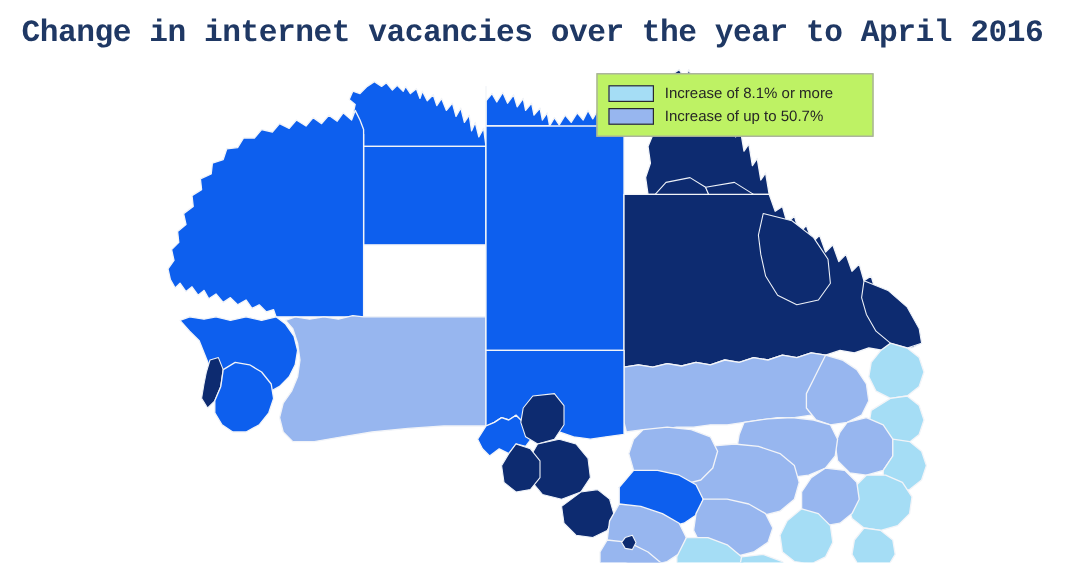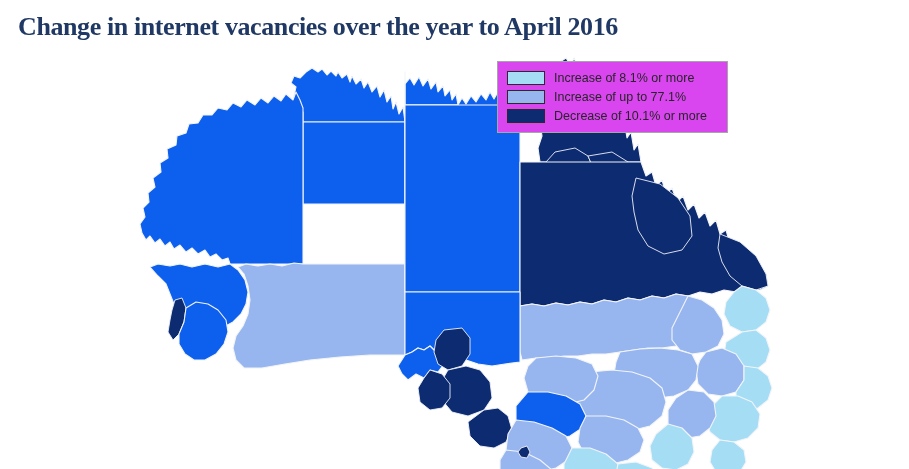--- a/index.html
+++ b/index.html
@@ -16,21 +16,21 @@
     width: 909px;
     height: 469px;
     background: #ffffff;
     overflow: hidden;
   }
   #chart-title {
     position: absolute;
     left: 18px;
     top: 10px;
     width: 880px;
-    font-family: Liberation Serif, serif;
+    font-family: Liberation Mono, monospace;
     font-size: 26px;
     font-weight: bold;
     color: #1f3864;
     letter-spacing: -0.4px;
     white-space: nowrap;
     line-height: 34px;
   }
   #map-wrap {
     position: absolute;
     left: 0;
@@ -51,21 +51,21 @@
   .region-thin {
     stroke: #eef2f8;
     stroke-width: 0.9;
     stroke-linejoin: round;
   }
   #legend {
     position: absolute;
     left: 497px;
     top: 61px;
     width: 231px;
-    background: #d946ef;
+    background: #bef264;
     border: 1px solid #a6a6a6;
     box-sizing: border-box;
     padding: 7px 8px 7px 9px;
   }
   .legend-row {
     display: flex;
     align-items: center;
     height: 18px;
     margin-bottom: 1px;
   }
@@ -233,24 +233,20 @@
 
   <div id="legend">
 
     <div class="legend-row">
       <span class="legend-swatch" style="background:#a5ddf5"></span>
       <span class="legend-label">Increase of 8.1% or more</span>
     </div>
 
     <div class="legend-row">
       <span class="legend-swatch" style="background:#97b6ef"></span>
-      <span class="legend-label">Increase of up to 77.1%</span>
+      <span class="legend-label">Increase of up to 50.7%</span>
     </div>
 
 
-    <div class="legend-row">
-      <span class="legend-swatch" style="background:#0d2b70"></span>
-      <span class="legend-label">Decrease of 10.1% or more</span>
-    </div>
 
   </div>
 
 </div>
 
 </body></html>

